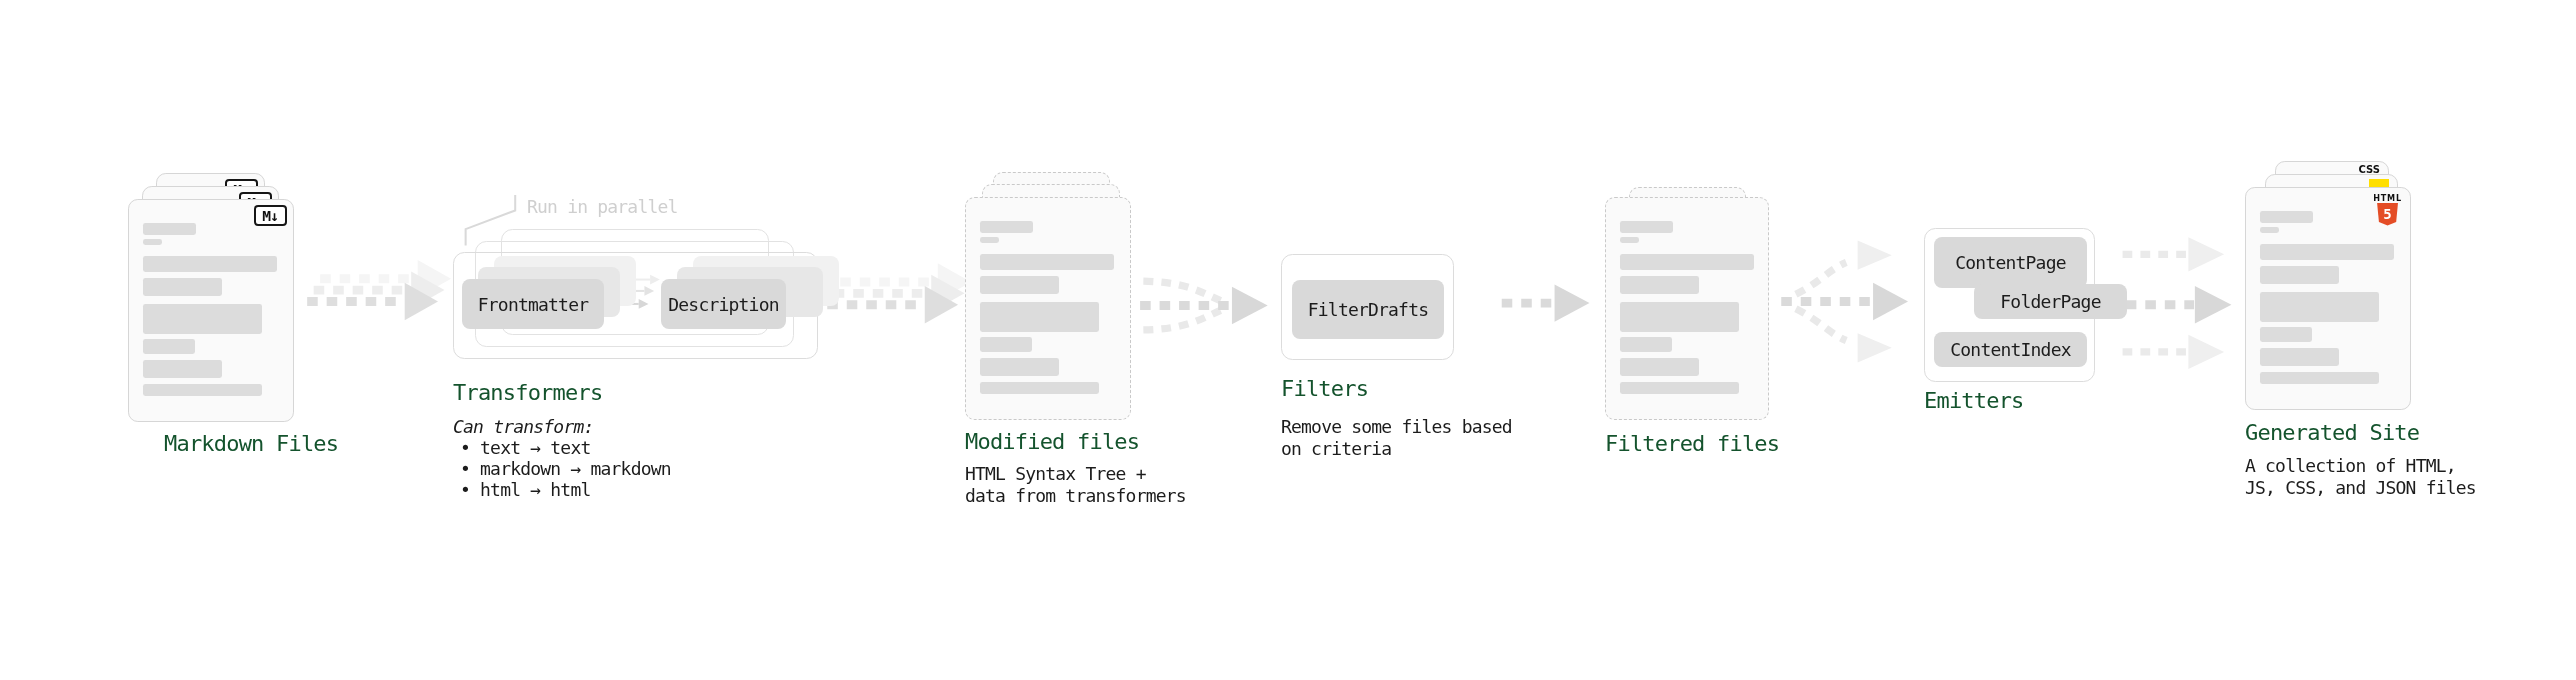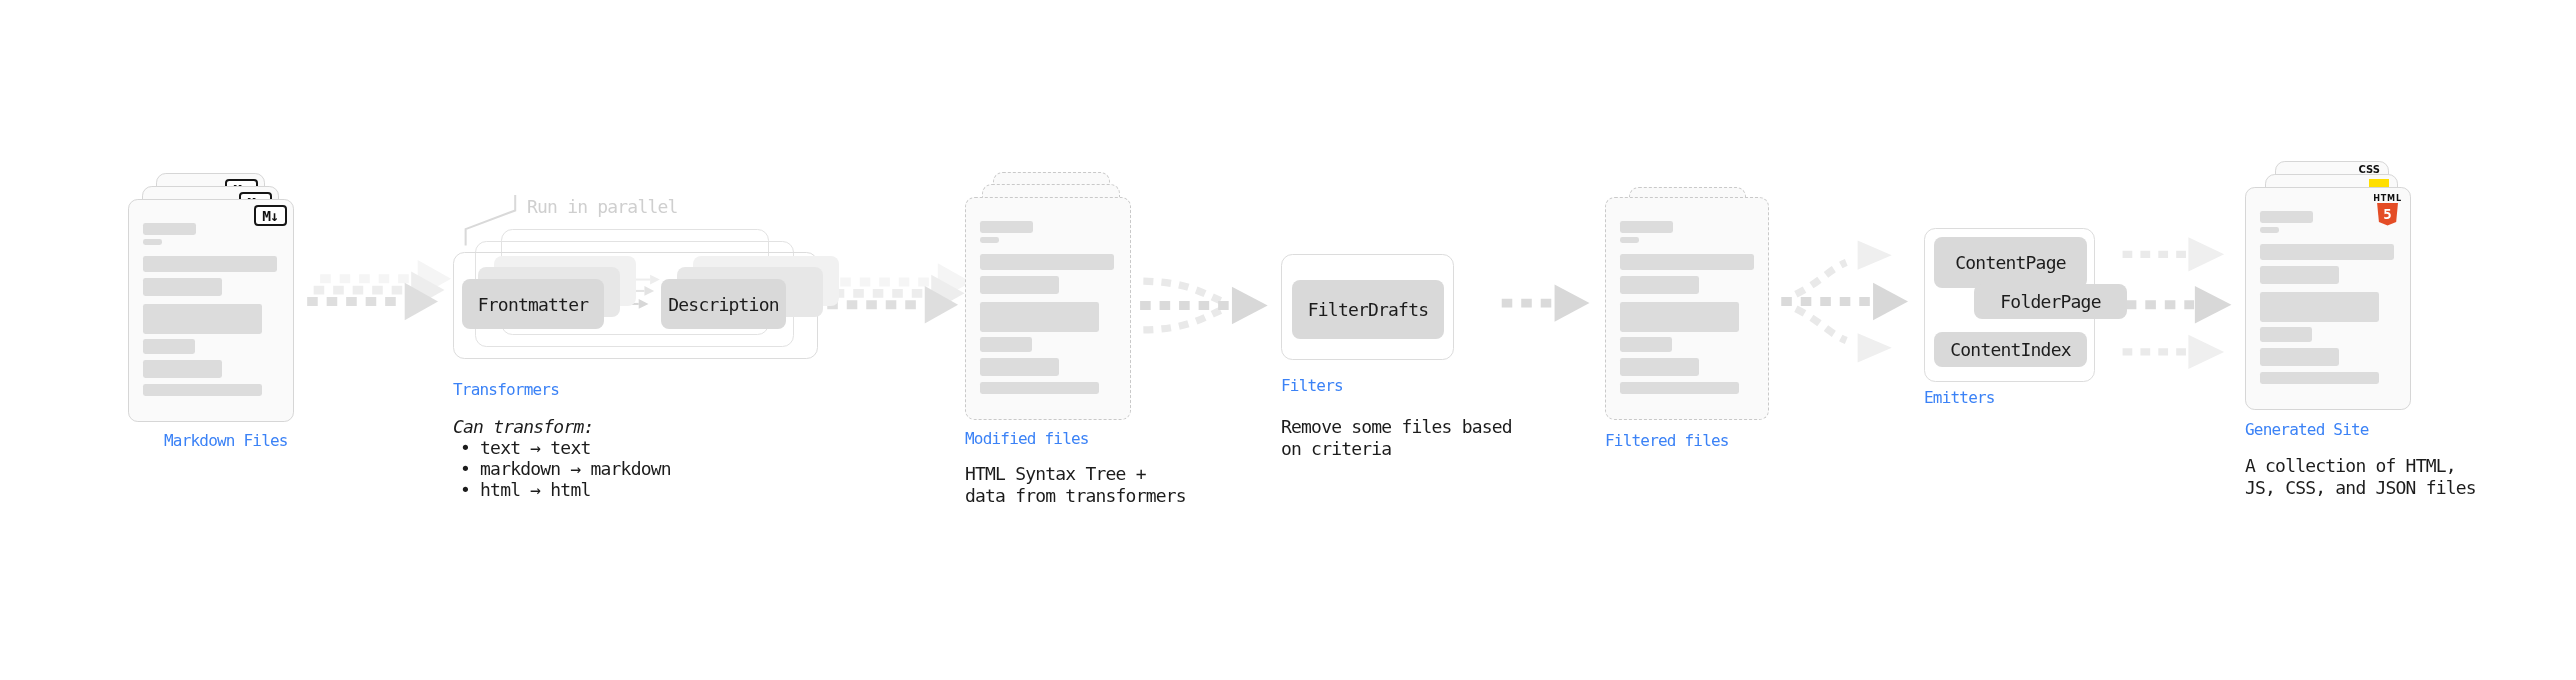--- a/index.html
+++ b/index.html
@@ -34,21 +34,21 @@
   .panel{position:absolute;border:1.6px solid #e2e2e2;border-radius:11.4px;box-sizing:border-box;background:transparent;}
   .panel.front{border-color:#dcdcdc;}
 
   
   .node{position:absolute;background:#d9d9d9;border-radius:8.1px;display:flex;align-items:center;justify-content:center;
         font-size:18px;letter-spacing:-0.8px;color:#1c1c1c;box-sizing:border-box;}
   .node.ghost1{background:#e7e7e7;}
   .node.ghost2{background:#f1f1f1;}
 
   
-  .title{position:absolute;font-size:16px;letter-spacing:-0.8px;color:#3b82f6;white-space:nowrap;}
+  .title{position:absolute;font-size:22px;letter-spacing:-0.8px;color:#14532d;white-space:nowrap;}
   .sub{position:absolute;font-size:18px;letter-spacing:-0.8px;line-height:22px;color:#1c1c1c;white-space:pre-line;}
   .annotation{position:absolute;font-size:18px;letter-spacing:-0.8px;color:#cfcfcf;white-space:nowrap;}
   ul.bullets{position:absolute;margin:0;padding:0;list-style:none;font-size:18px;letter-spacing:-0.8px;
              line-height:21px;color:#1c1c1c;}
   ul.bullets li::before{content:"• ";color:#1c1c1c;}
 
   
   .st-front{stroke:#dedede;fill:#dedede;}
   .st-mid{stroke:#ededed;fill:#ededed;}
   .st-back{stroke:#f5f5f5;fill:#f5f5f5;}

